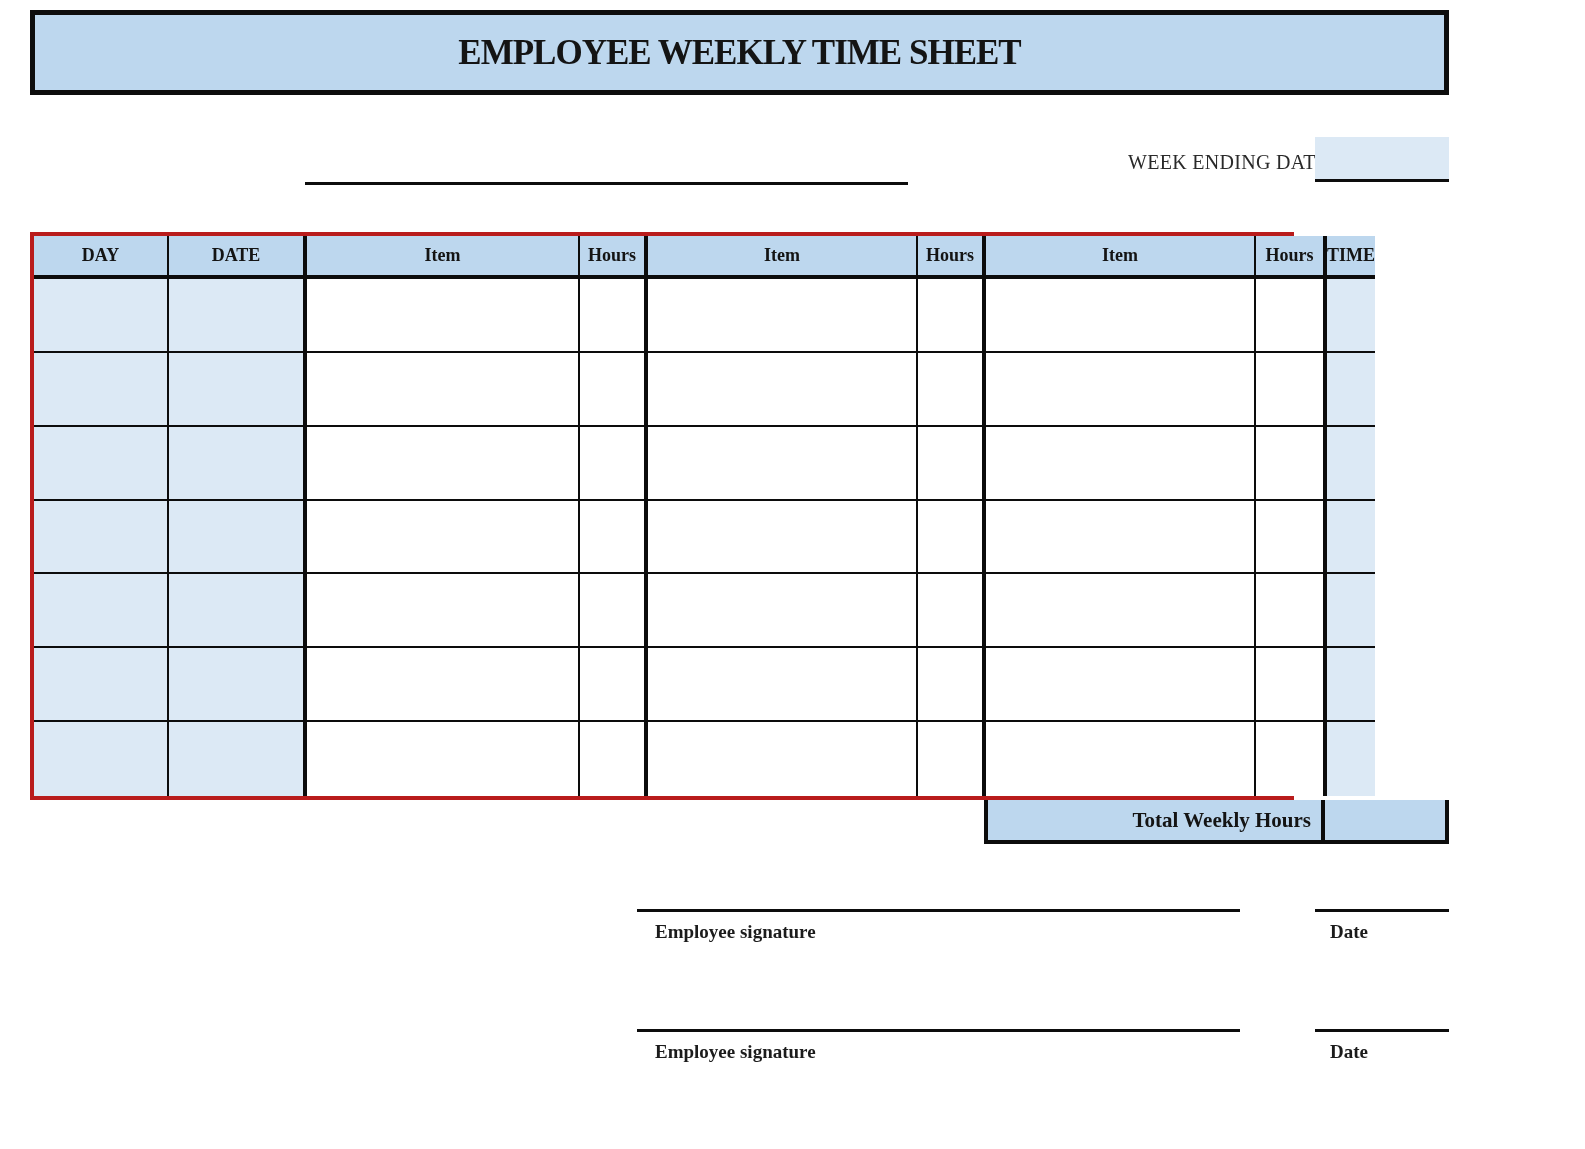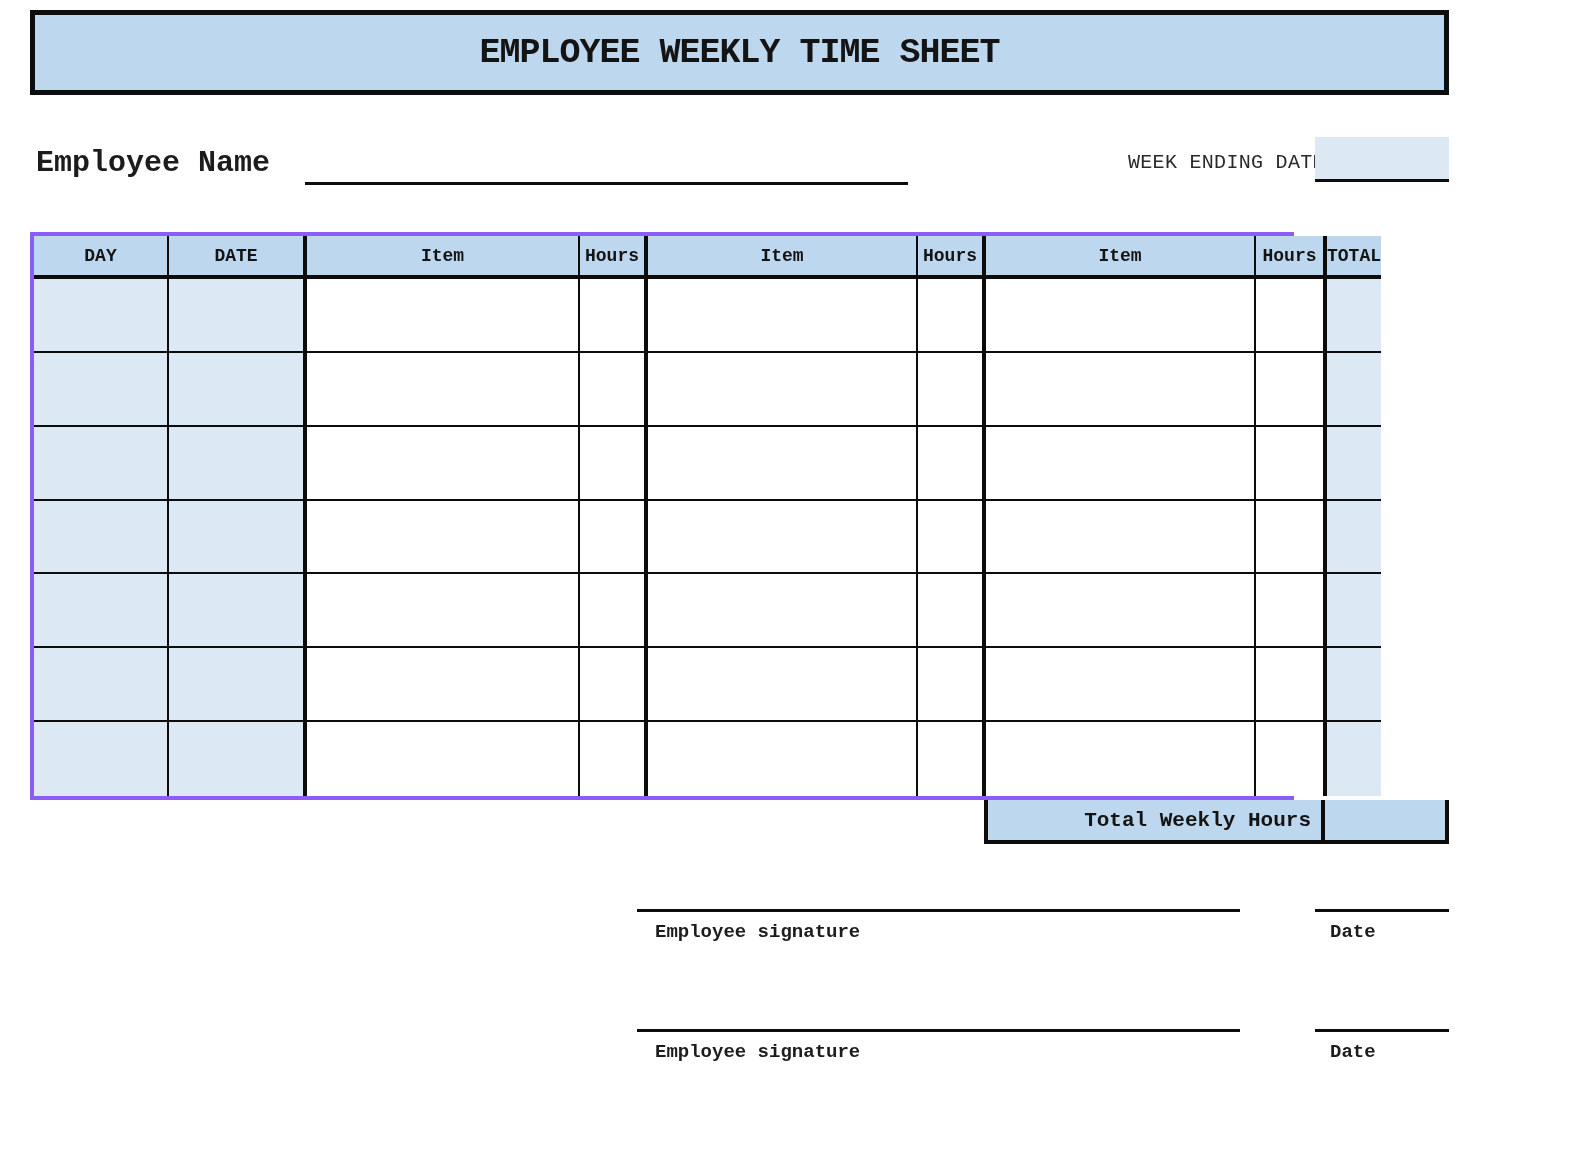--- a/index.html
+++ b/index.html
@@ -1,20 +1,20 @@
 <!DOCTYPE html>
 <html><head>
 <meta charset="utf-8">
 <style>
   html,body{margin:0;padding:0;background:#ffffff;}
   .page{
     position:relative;
     width:1585px;height:1149px;
     background:#ffffff;
-    font-family:Liberation Mono, monospace;
+    font-family:Liberation Serif, serif;
     color:#171717;
     overflow:hidden;
   }
   
   .title-bar{
     position:absolute;left:30px;top:10px;width:1419px;height:85px;
     box-sizing:border-box;border:5px solid #0d0d0d;background:#bdd7ee;
     display:flex;align-items:center;justify-content:center;
   }
   .title-bar span{
@@ -32,21 +32,21 @@
     position:absolute;left:1128px;top:151px;
     font-size:20px;color:#2a2a2a;letter-spacing:.3px;
   }
   .week-box{
     position:absolute;left:1315px;top:137px;width:134px;height:45px;
     box-sizing:border-box;background:#dce9f5;border-bottom:3px solid #0d0d0d;
   }
   
   .table-grid{
     position:absolute;left:30px;top:232px;width:1264px;height:568px;
-    box-sizing:border-box;border:4px solid #8b5cf6;
+    box-sizing:border-box;border:4px solid #b91c1c;
     display:grid;
     grid-template-columns:135px 138px 273px 68px 270px 68px 270px 71px auto;
     grid-template-rows:43px repeat(7, 1fr);
   }
   .cell{
     box-sizing:border-box;
     border-right:2px solid #0c0c0c;
     border-bottom:2px solid #0c0c0c;
     background:#ffffff;
   }
@@ -80,36 +80,35 @@
 </style>
 </head>
 <body>
 
 <div class="page">
 
   <div class="title-bar">
     <span>EMPLOYEE WEEKLY TIME SHEET</span>
   </div>
 
-  <div class="emp-name-label">Employee Name</div>
   <div class="emp-name-line"></div>
 
   <div class="week-label">WEEK ENDING DATE:</div>
   <div class="week-box"></div>
 
   <div class="table-grid">
     <div class="cell hdr">DAY</div>
     <div class="cell hdr thick-r">DATE</div>
     <div class="cell hdr">Item</div>
     <div class="cell hdr thick-r">Hours</div>
     <div class="cell hdr">Item</div>
     <div class="cell hdr thick-r">Hours</div>
     <div class="cell hdr">Item</div>
     <div class="cell hdr thick-r">Hours</div>
-    <div class="cell hdr no-r">TOTAL</div>
+    <div class="cell hdr no-r">TIME</div>
 
   <div class="cell shade"></div>
       <div class="cell shade thick-r"></div>
       <div class="cell "></div>
       <div class="cell thick-r"></div>
       <div class="cell "></div>
       <div class="cell thick-r"></div>
       <div class="cell "></div>
       <div class="cell thick-r"></div>
       <div class="cell shade no-r"></div>

